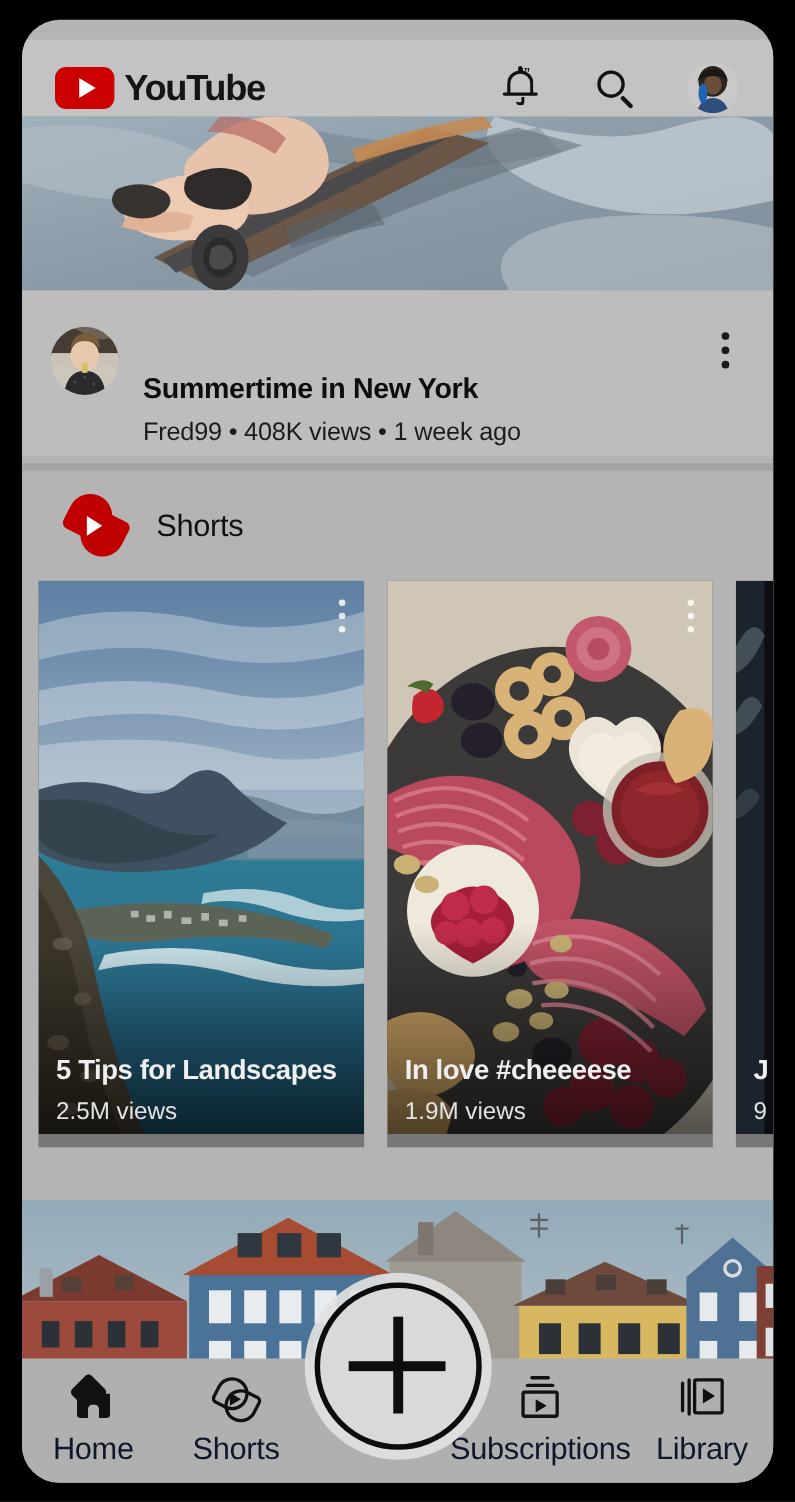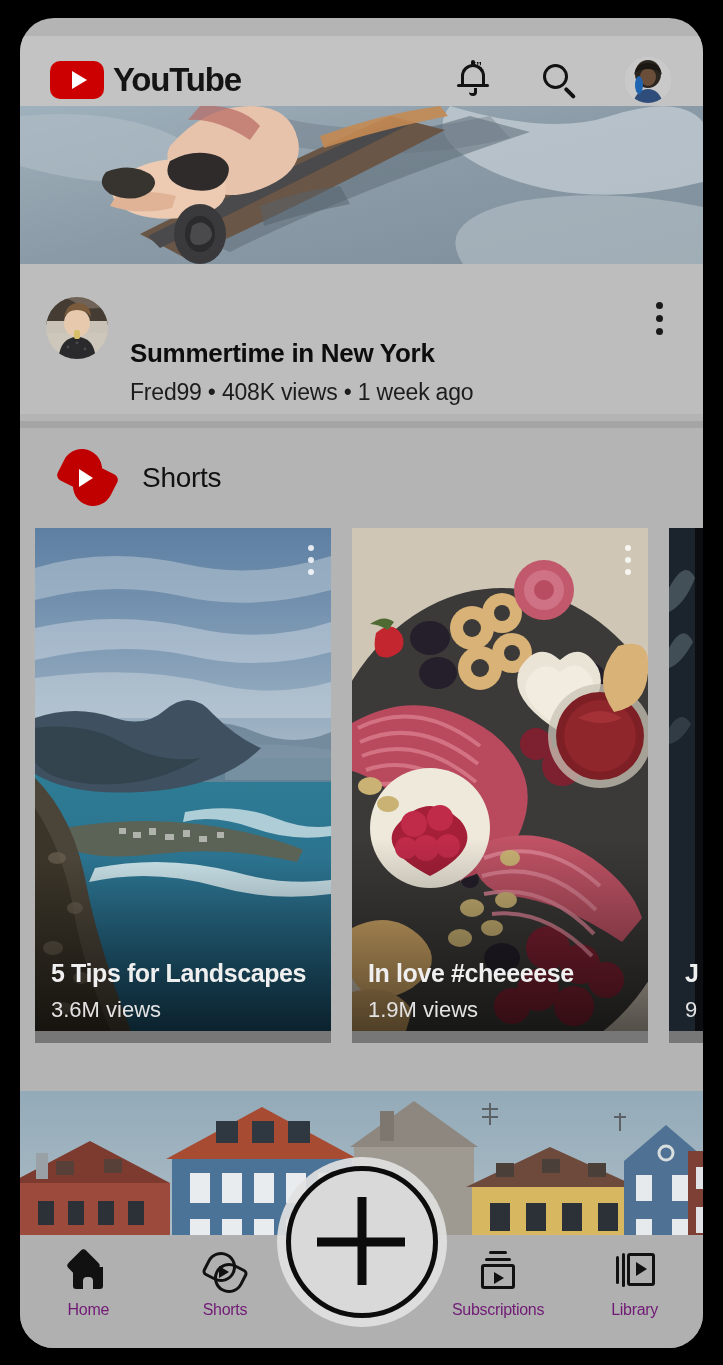--- a/index.html
+++ b/index.html
@@ -126,21 +126,21 @@
   .sh-dots{ position:absolute; right:17px; top:17px; z-index:5; }
   .sh-dots i{ display:block;width:6px;height:6px;border-radius:50%;background:rgba(255,255,255,.82);margin-bottom:6px; }
   
   #thumb2{ position:absolute; left:0; top:1073px; width:100%; height:180px; overflow:hidden; background:#9fb0ba; }
   
   #nav{
     position:absolute; left:0; bottom:0; width:100%; height:113px;
     background:#b0b0b0; display:flex; align-items:flex-start; padding-top:16px;
   }
   .nav-item{ flex:1; display:flex; flex-direction:column; align-items:center; gap:10px; }
-  .nav-lbl{ font-size:16px;color:#701a75; letter-spacing:-.3px;}
+  .nav-lbl{ font-size:28px;color:#0f172a; letter-spacing:-.3px;}
   .nav-ic{ width:42px;height:40px;position:relative; }
   
   .home-roof{ position:absolute; left:4px; top:2px; width:25px;height:25px;background:#111;transform:rotate(45deg);border-radius:4px; }
   .home-body{ position:absolute; left:6px; top:16px; width:30px;height:22px;background:#111;border-radius:0 0 3px 3px; }
   .home-door{ position:absolute; left:16px; top:26px; width:10px;height:12px;background:#b0b0b0;border-radius:4px 4px 0 0; }
   
   .shn .lobe{ position:absolute;width:30px;height:30px;border:3px solid #111;border-radius:15px 15px 15px 5px; }
   .shn .l1{ left:2px; top:1px; transform:rotate(27deg); }
   .shn .l2{ left:10px; top:12px; transform:rotate(207deg); }
   .shn .tri{ position:absolute; left:15px; top:15px;width:0;height:0;border-left:10px solid #111;border-top:6px solid transparent;border-bottom:6px solid transparent; }
@@ -333,21 +333,21 @@
             </g>
             <rect y="330" width="296" height="173" fill="url(#shade1)"></rect>
           </svg>
           <div class="sh-dots">
               <i></i>
               <i></i>
               <i></i>
             </div>
           <div class="cap">
             <div class="t">5 Tips for Landscapes</div>
-            <div class="v">3.6M views</div>
+            <div class="v">2.5M views</div>
           </div>
         </div>
 
         <div class="sh-card">
           <svg width="296" height="503" viewBox="0 0 296 503" preserveAspectRatio="none">
             <defs>
               <linearGradient id="shade2" x1="0" y1="0" x2="0" y2="1">
                 <stop offset="0" stop-color="rgba(0,0,0,0)"></stop>
                   <stop offset="1" stop-color="rgba(0,0,0,.6)"></stop>
               </linearGradient>

